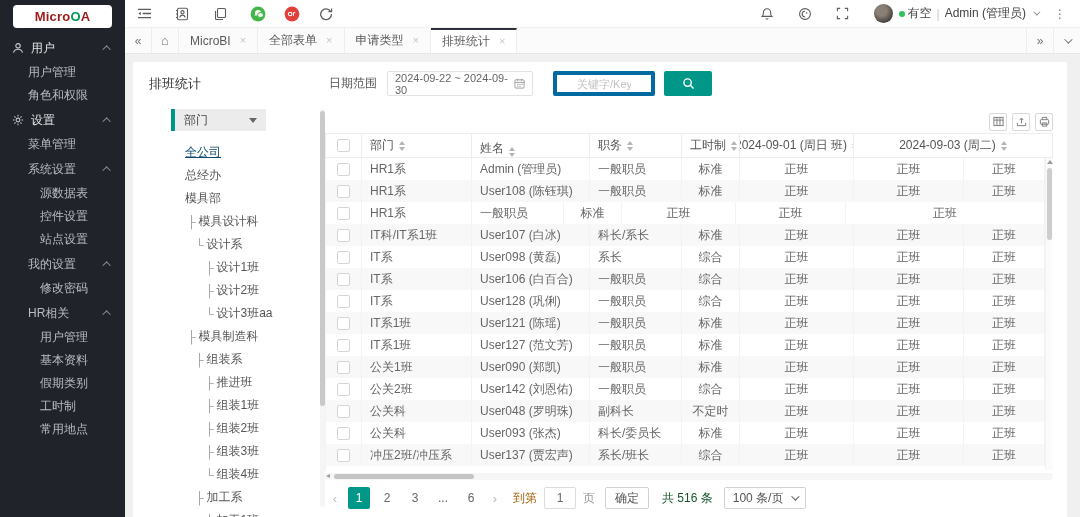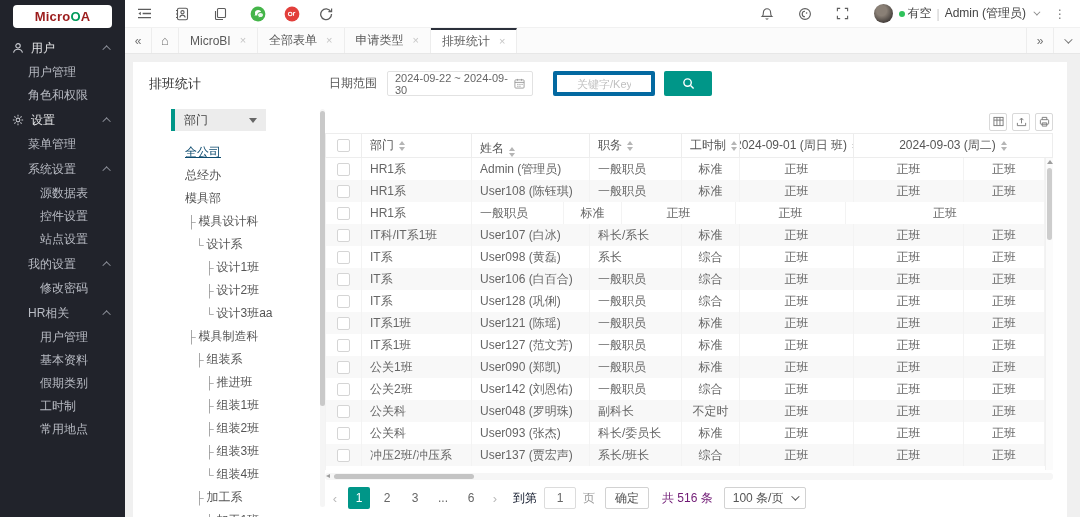--- a/index.html
+++ b/index.html
@@ -116,25 +116,25 @@
   .hs-left{position:absolute;left:1px;top:1px;width:0;height:0;border-top:2.5px solid transparent;border-bottom:2.5px solid transparent;border-right:4px solid #9d9d9d;}
   .hthumb{position:absolute;left:9px;top:1px;height:5px;width:140px;background:#c4c4c4;border-radius:3px;}
 
   
   .pager{height:36px;display:flex;align-items:center;flex:none;}
   .pg-nav{width:20px;height:22px;display:flex;align-items:center;justify-content:center;color:#b9b9b9;cursor:pointer;font-size:13px;}
   .g-prev::before{content:"\2039";}
   .g-next::before{content:"\203A";}
   .pg{min-width:22px;height:22px;padding:0 4px;margin:0 3px;display:flex;align-items:center;justify-content:center;color:#666;cursor:pointer;border-radius:2px;}
   .pg.active{background:#009688;color:#fff;}
-  .jump-label{margin-left:8px;color:#0f172a;}
+  .jump-label{margin-left:8px;color:#a16207;}
   .jump-input{width:32px;height:22px;border:1px solid #dcdcdc;border-radius:2px;text-align:center;margin:0 7px;color:#666;outline:none;font-size:12px;}
   .page-unit{color:#999;}
   .confirm-btn{height:22px;padding:0 9px;margin-left:10px;border:1px solid #d2d2d2;background:#fff;border-radius:2px;color:#555;cursor:pointer;font-size:12px;}
-  .total-label{margin-left:13px;color:#701a75;}
+  .total-label{margin-left:13px;color:#14532d;}
   .per-page{height:22px;margin-left:11px;border:1px solid #d2d2d2;border-radius:2px;display:flex;align-items:center;padding:0 8px;color:#555;cursor:pointer;background:#fff;}
   .per-page .g-chevdn{margin-left:8px;border-color:#555;}
 
   svg{display:block;}
 </style>
 </head>
 <body>
 
 <div class="sidebar">
   <div class="logo-box">

